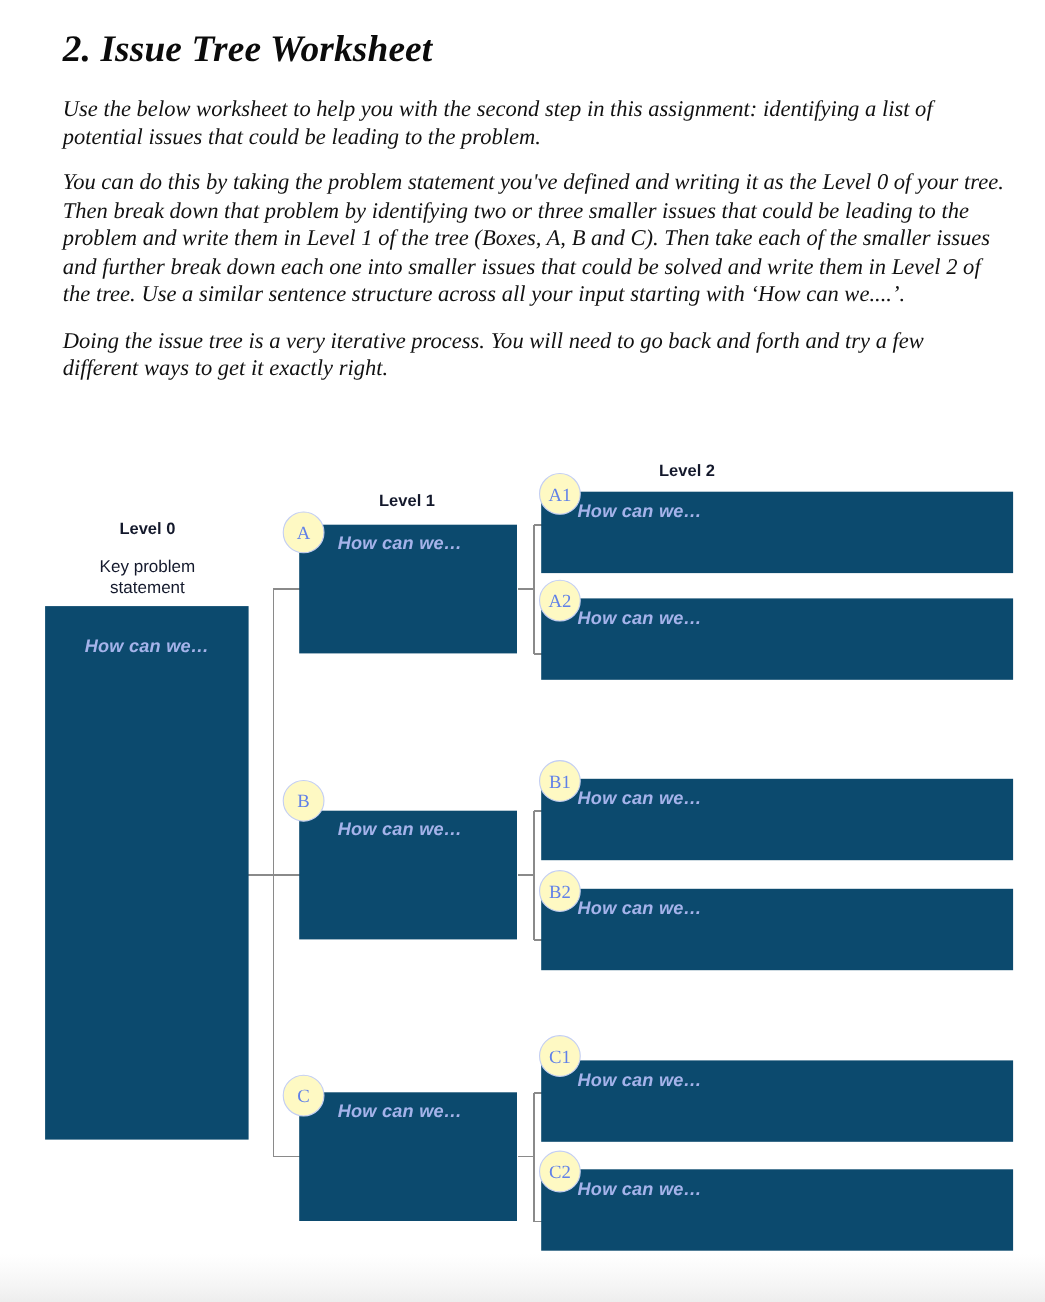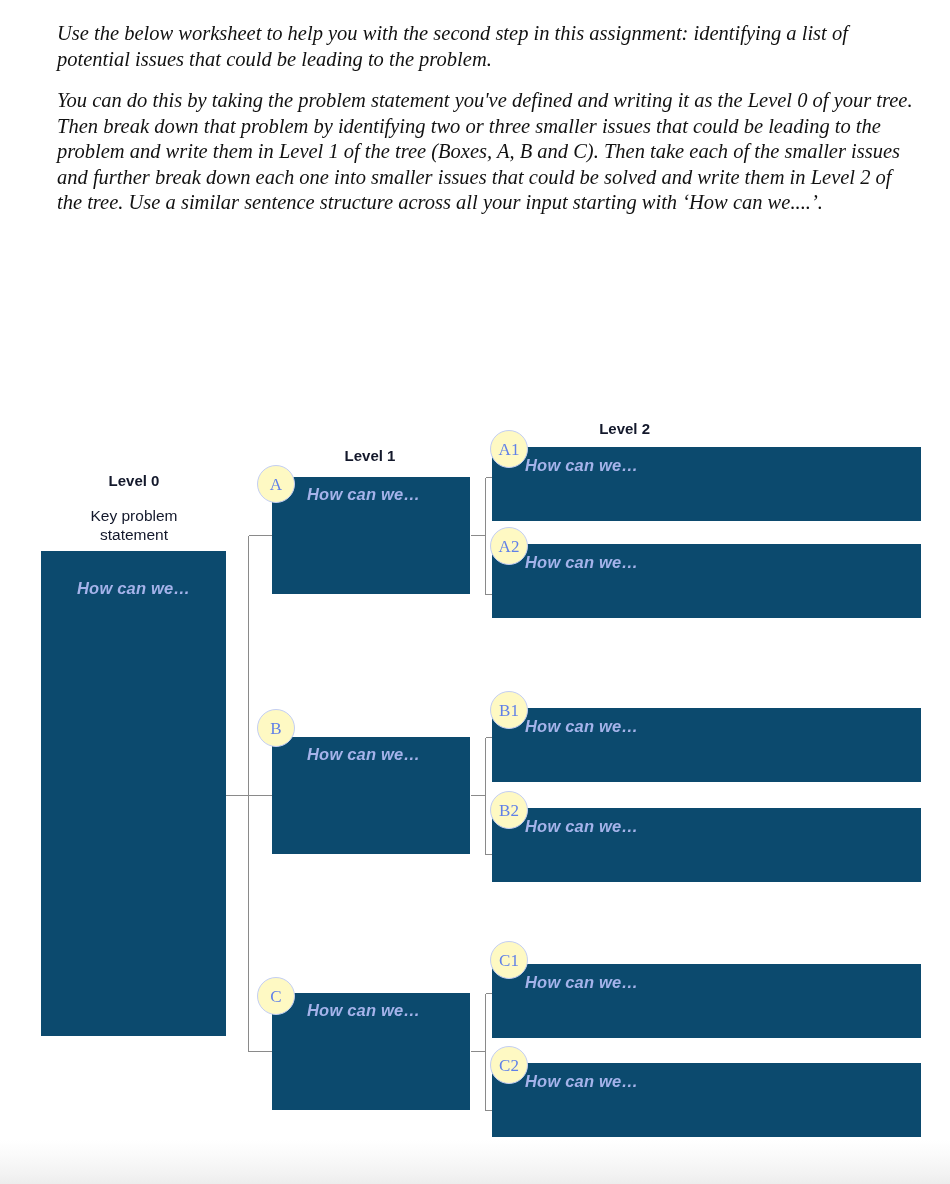--- a/index.html
+++ b/index.html
@@ -137,22 +137,24 @@
     display: flex;
     align-items: center;
     justify-content: center;
     line-height: 1;
   }
 </style>
 </head>
 <body>
 
 <div class="doc">
+  <h1 class="doc-title">2. Issue Tree Worksheet</h1>
   <p class="doc-para p1">Use the below worksheet to help you with the second step in this assignment: identifying a list of potential issues that could be leading to the problem.</p>
   <p class="doc-para p2">You can do this by taking the problem statement you've defined and writing it as the Level 0 of your tree. Then break down that problem by identifying two or three smaller issues that could be leading to the problem and write them in Level 1 of the tree (Boxes, A, B and C). Then take each of the smaller issues and further break down each one into smaller issues that could be solved and write them in Level 2 of the tree. Use a similar sentence structure across all your input starting with ‘How can we....’.</p>
+  <p class="doc-para p3">Doing the issue tree is a very iterative process. You will need to go back and forth and try a few different ways to get it exactly right.</p>
 </div>
 
 <div class="tree">
 
   <svg width="950" height="1184">
     <g stroke="#8a8a8a" stroke-width="1.4" fill="none" shape-rendering="crispEdges">
 
       <path d="M225.5 795.5 H248.5"></path>
       <path d="M248.5 535.5 V1051.5"></path>
       <path d="M248.5 535.5 H272.5"></path>

